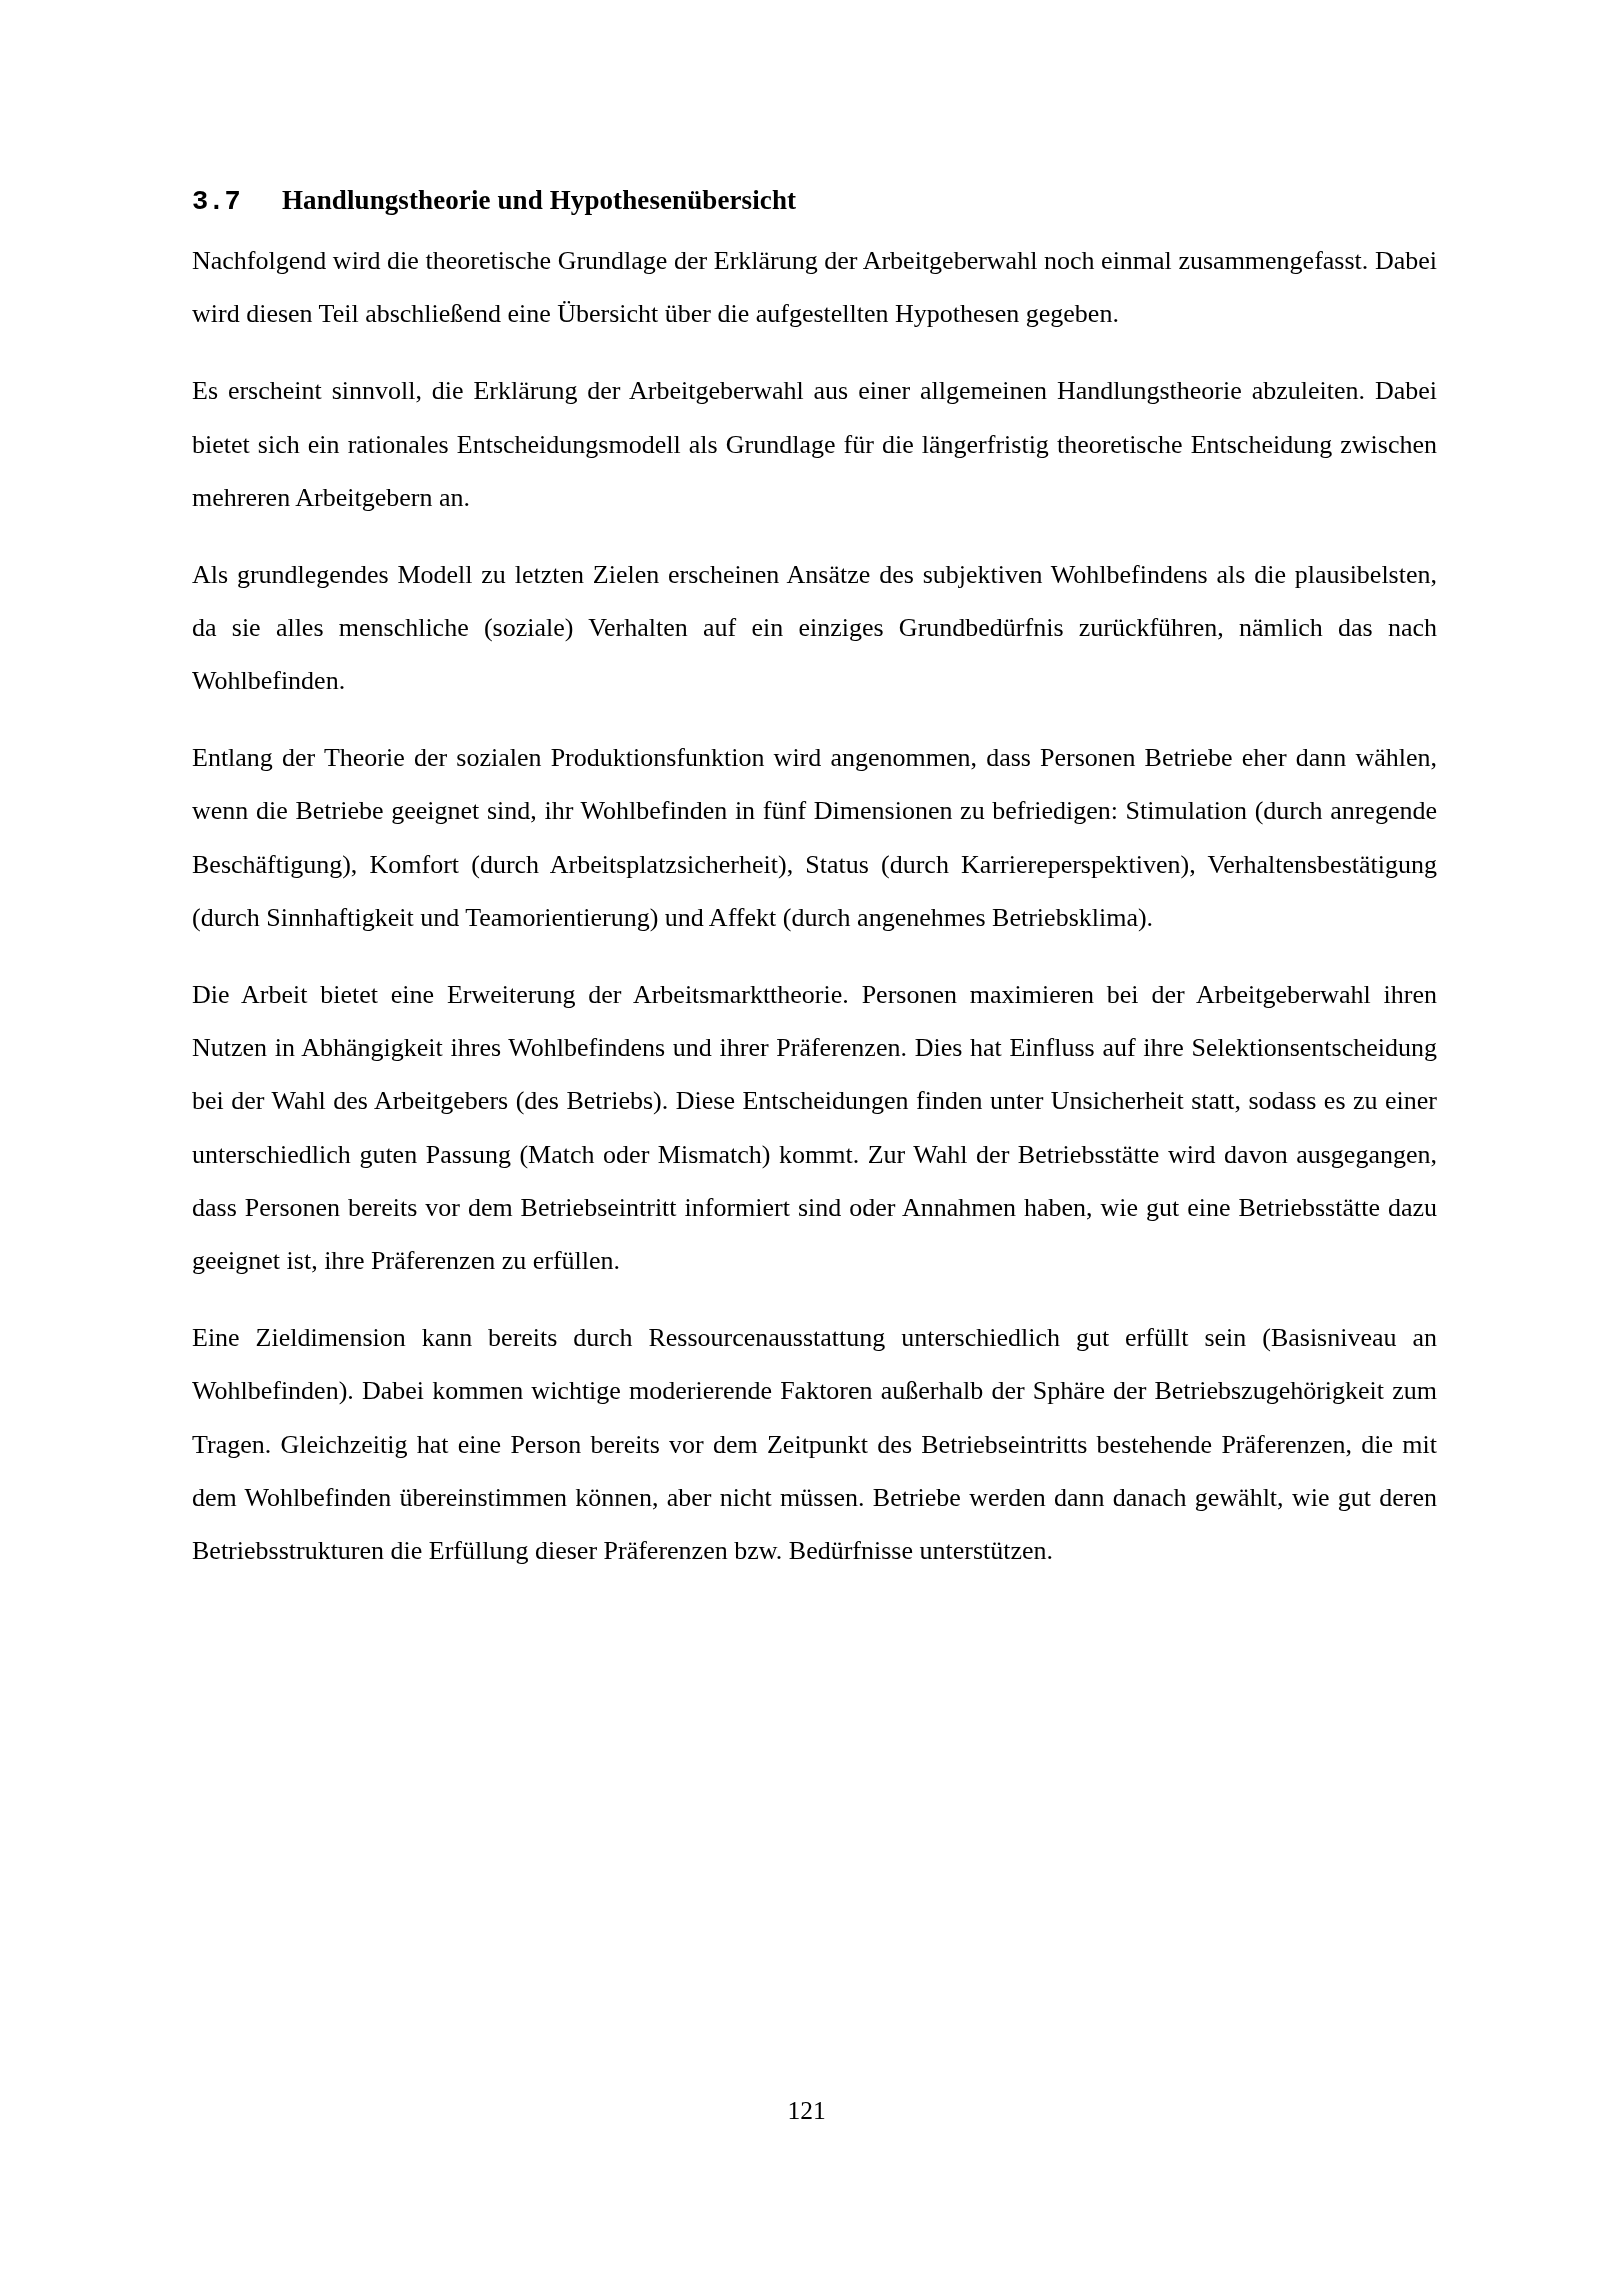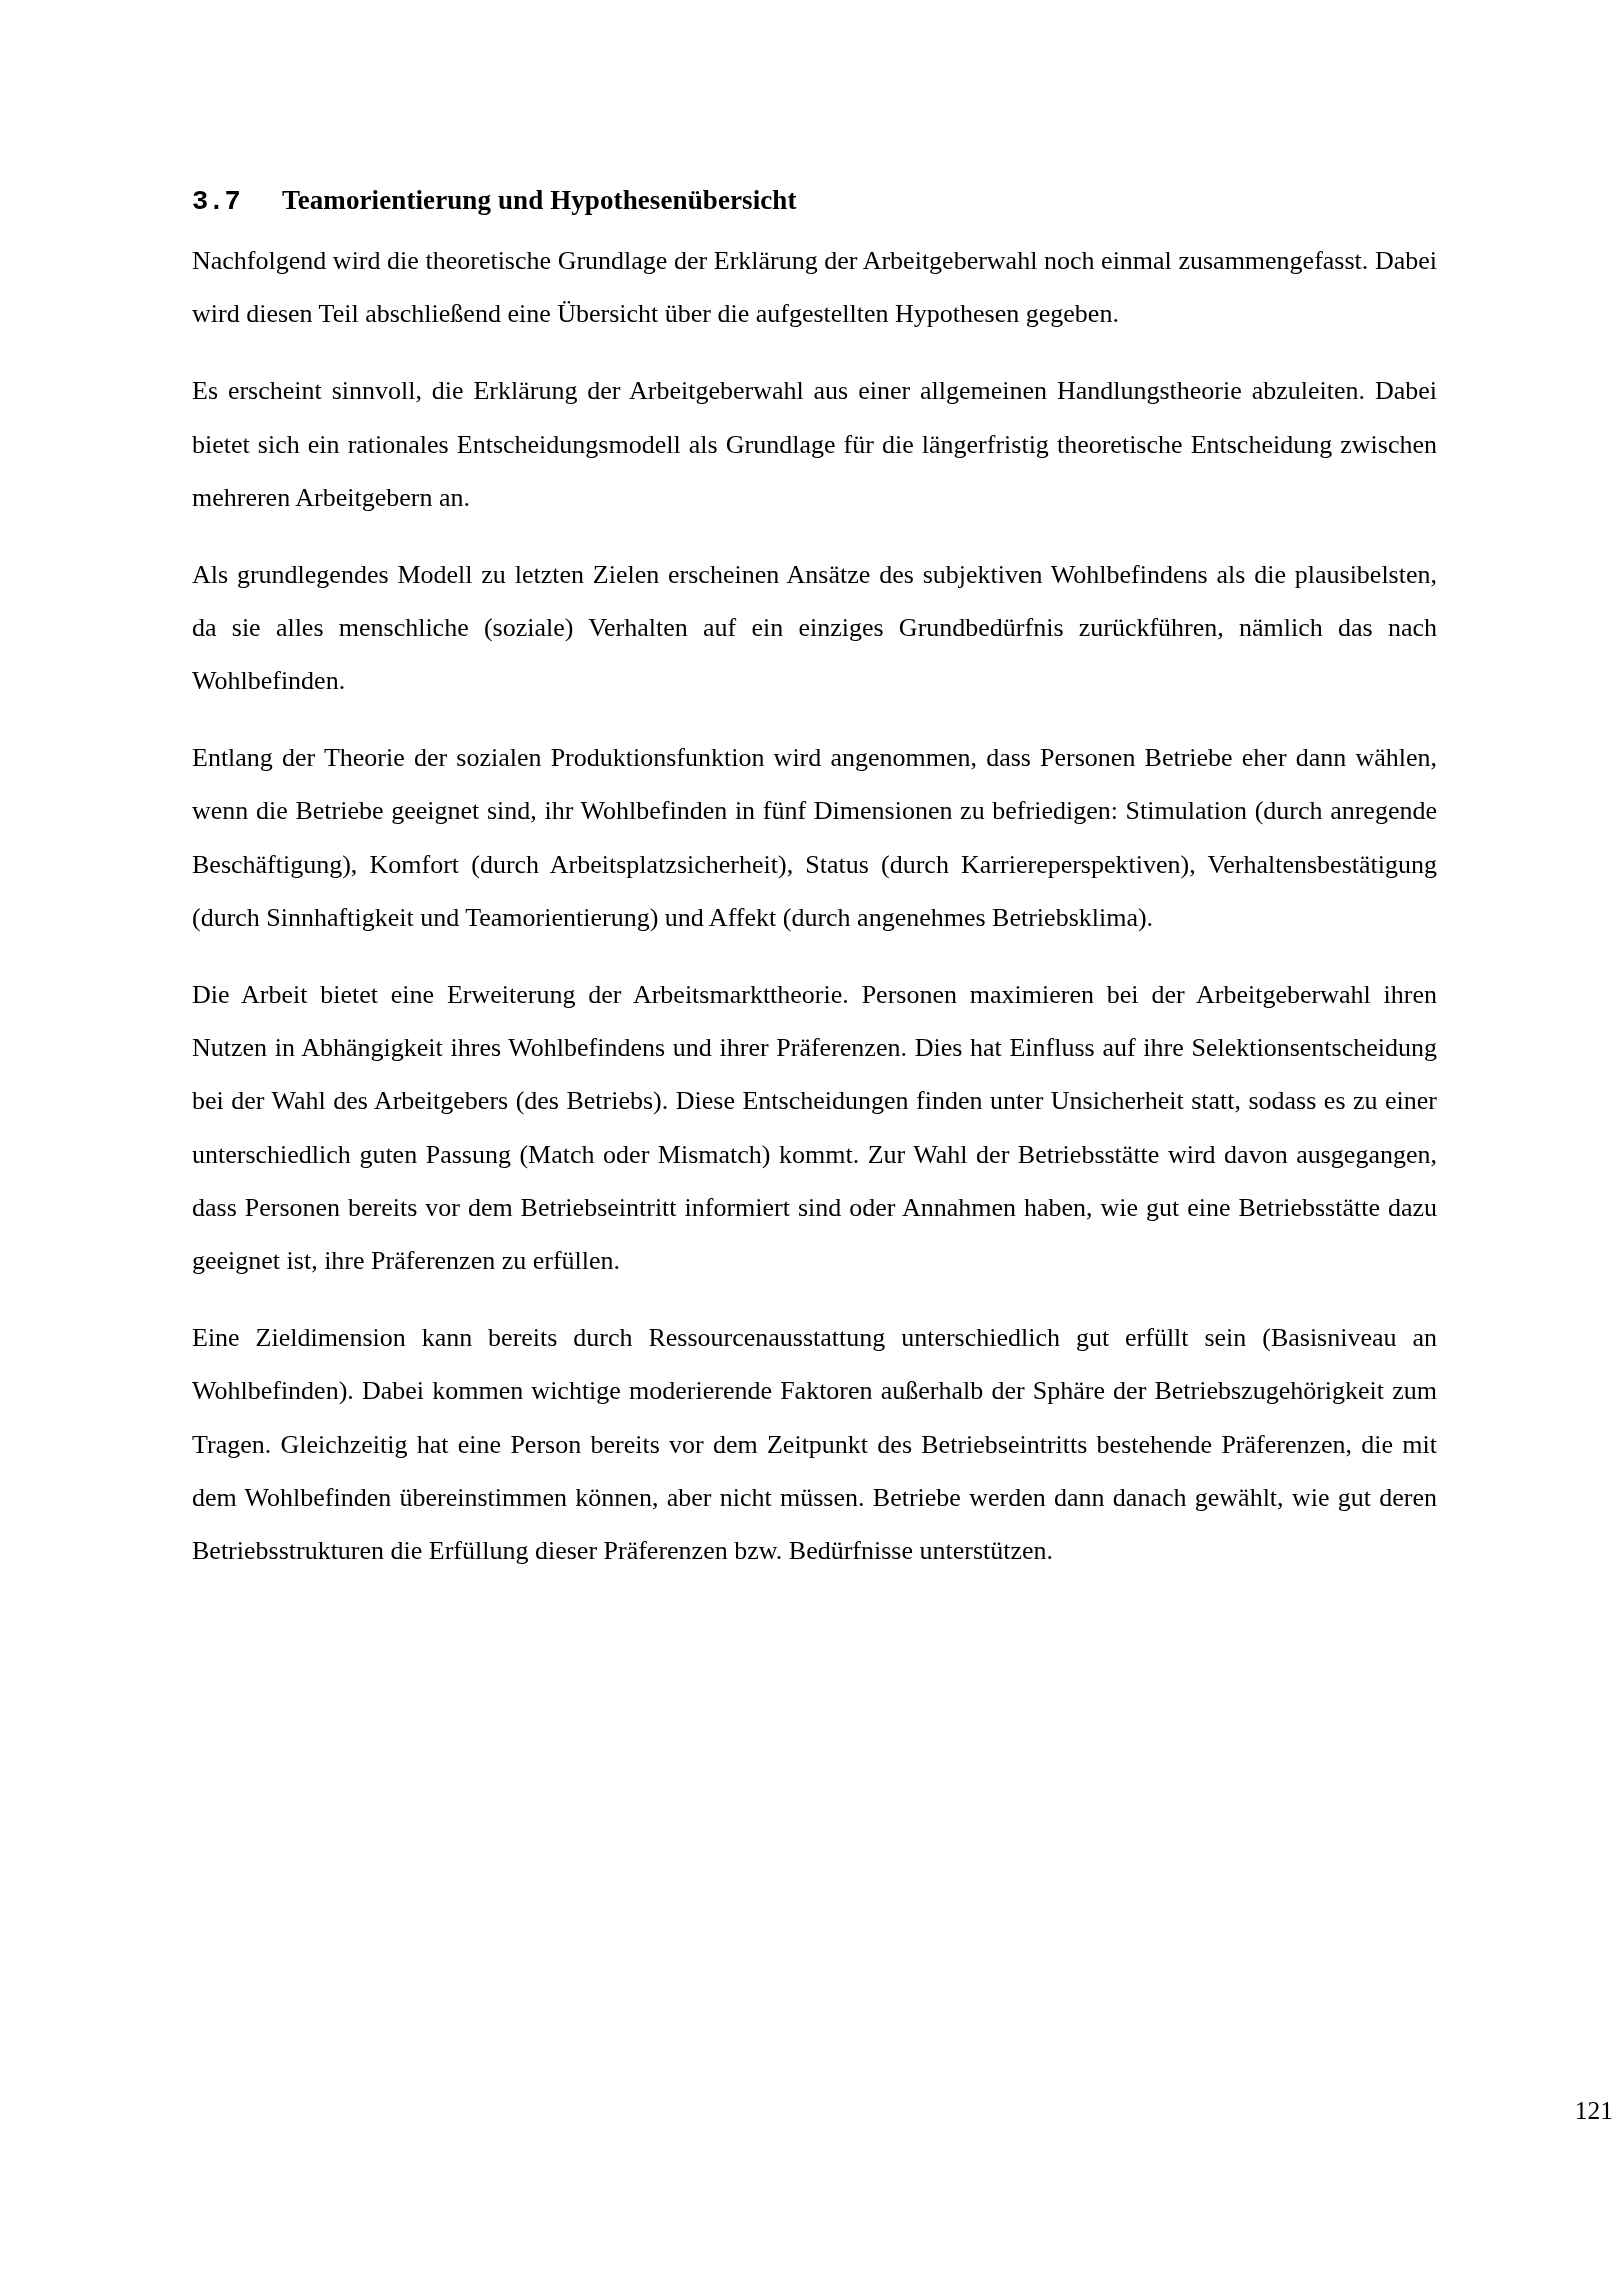--- a/index.html
+++ b/index.html
@@ -54,33 +54,33 @@
     hyphens: manual;
   }
   p.body-text:last-child {
     margin-bottom: 0;
   }
   .page-number {
     position: absolute;
     left: 0;
     right: 8px;
     top: 2096px;
-    text-align: right;
+    text-align: center;
     font-size: 25.5px;
     font-family: "Liberation Serif", "DejaVu Serif", serif;
   }
 </style>
 </head>
 <body>
 
 <div class="page">
   <div class="content">
 
     <h2 class="section-heading">
-      <span class="heading-num">3.7</span><span>Teamorientierung und Hypothesenübersicht</span>
+      <span class="heading-num">3.7</span><span>Handlungstheorie und Hypothesenübersicht</span>
     </h2>
 
     <p class="body-text">Nachfolgend wird die theoretische Grundlage der Erklärung der Arbeitgeberwahl noch einmal zusammengefasst. Dabei wird diesen Teil abschließend eine Übersicht über die aufgestellten Hypothesen gegeben.</p>
 
 
     <p class="body-text">Es erscheint sinnvoll, die Erklärung der Arbeitgeberwahl aus einer allgemeinen Handlungstheorie abzuleiten. Dabei bietet sich ein rationales Entscheidungsmodell als Grundlage für die längerfristig theoretische Entscheidung zwischen mehreren Arbeitgebern an.</p>
     <p class="body-text">Als grundlegendes Modell zu letzten Zielen erscheinen Ansätze des subjektiven Wohlbefindens als die plausibelsten, da sie alles menschliche (soziale) Verhalten auf ein einziges Grundbedürfnis zurückführen, nämlich das nach Wohlbefinden.</p>
     <p class="body-text">Entlang der Theorie der sozialen Produktionsfunktion wird angenommen, dass Personen Betriebe eher dann wählen, wenn die Betriebe geeignet sind, ihr Wohlbefinden in fünf Dimensionen zu befriedigen: Stimulation (durch anregende Beschäftigung), Komfort (durch Arbeitsplatzsicherheit), Status (durch Karriereperspektiven), Verhaltensbestätigung (durch Sinnhaftigkeit und Teamorientierung) und Affekt (durch angenehmes Betriebsklima).</p>
     <p class="body-text">Die Arbeit bietet eine Erweiterung der Arbeitsmarkttheorie. Personen maximieren bei der Arbeitgeberwahl ihren Nutzen in Abhängigkeit ihres Wohlbefindens und ihrer Präferenzen. Dies hat Einfluss auf ihre Selektionsentscheidung bei der Wahl des Arbeitgebers (des Betriebs). Diese Entscheidungen finden unter Unsicherheit statt, sodass es zu einer unterschiedlich guten Passung (Match oder Mismatch) kommt. Zur Wahl der Betriebsstätte wird davon ausgegangen, dass Personen bereits vor dem Betriebseintritt informiert sind oder Annahmen haben, wie gut eine Betriebsstätte dazu geeignet ist, ihre Präferenzen zu erfüllen.</p>
     <p class="body-text">Eine Zieldimension kann bereits durch Ressourcenausstattung unterschiedlich gut erfüllt sein (Basisniveau an Wohlbefinden). Dabei kommen wichtige moderierende Faktoren außerhalb der Sphäre der Betriebszugehörigkeit zum Tragen. Gleichzeitig hat eine Person bereits vor dem Zeitpunkt des Betriebseintritts bestehende Präferenzen, die mit dem Wohlbefinden übereinstimmen können, aber nicht müssen. Betriebe werden dann danach gewählt, wie gut deren Betriebsstrukturen die Erfüllung dieser Präferenzen bzw. Bedürfnisse unterstützen.</p>

